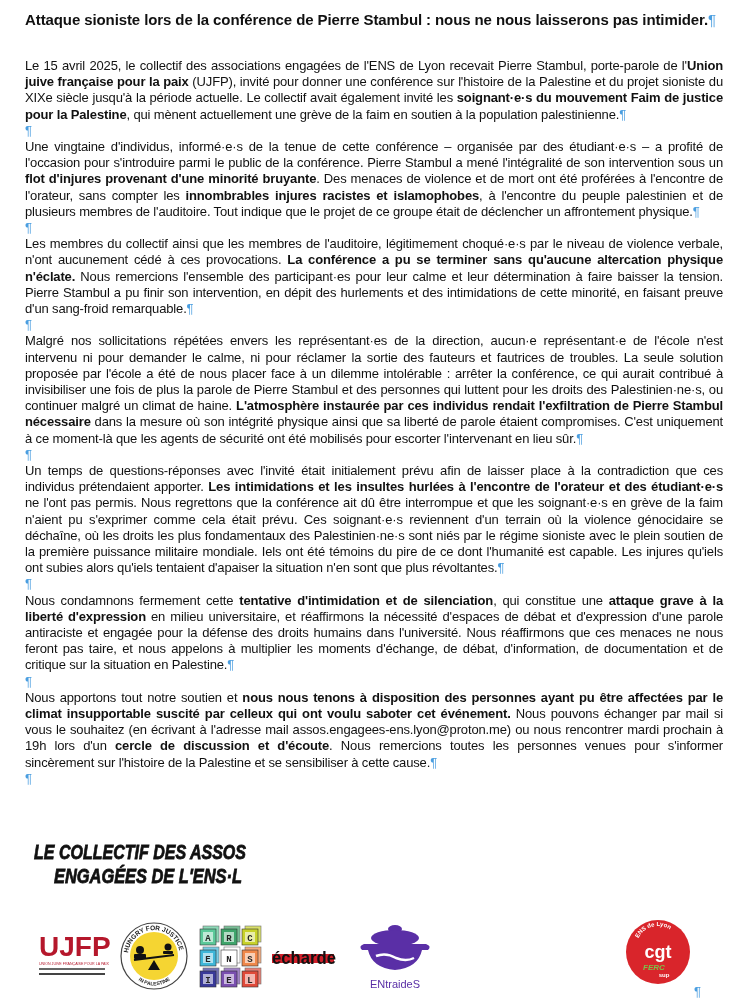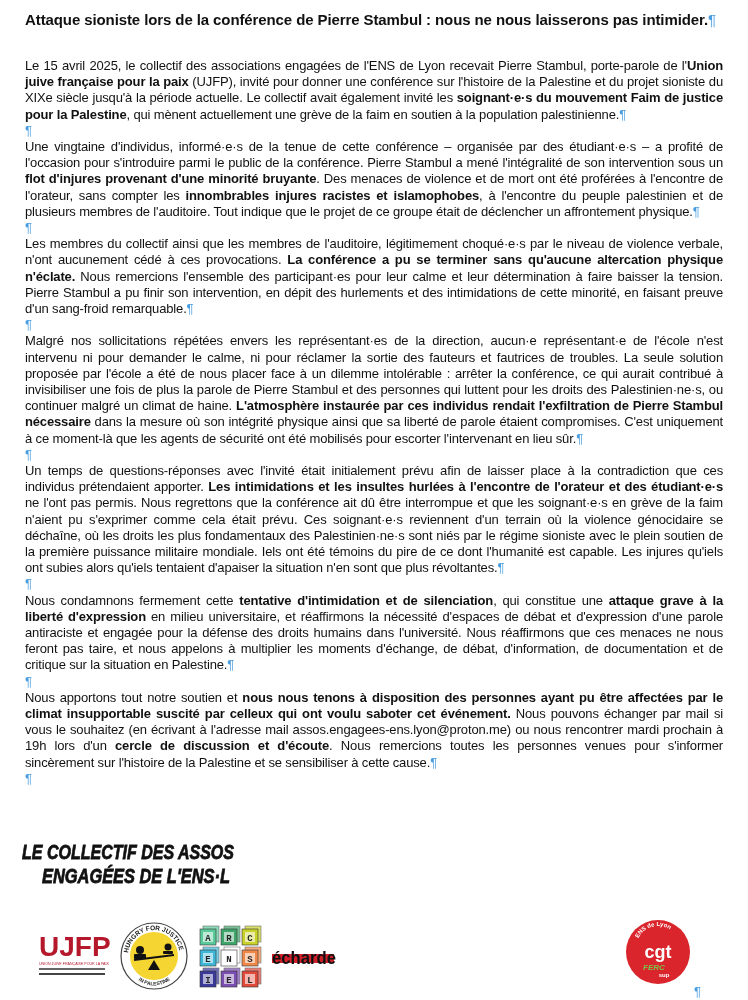--- a/index.html
+++ b/index.html
@@ -4,21 +4,21 @@
 <style>
   html, body { margin: 0; padding: 0; background: #ffffff; }
   body { width: 748px; height: 1000px; overflow: hidden; position: relative; font-family: "Liberation Sans", sans-serif; color: #111; }
   .page { position: absolute; left: 25px; top: 8px; width: 698px; }
   h1 { margin: 0; font-size: 15px; line-height: 23px; font-weight: bold; color: #111; letter-spacing: -0.1px; }
   .pil { color: #4a9ee0; font-weight: normal; }
   .body-text { margin-top: 27px; font-size: 13px; line-height: 16.2px; }
   .para { margin: 0; text-align: justify; letter-spacing: -0.15px; }
   .para b { font-weight: bold; }
   .empty { height: 16.2px; line-height: 16.2px; }
-  .collectif { position: absolute; left: 20px; top: 838px; width: 220px; height: 50px; }
+  .collectif { position: absolute; left: 32px; top: 838px; width: 220px; height: 50px; }
   .collectif svg { width: 220px; height: 50px; }
   .logos { position: absolute; left: 30px; top: 918px; width: 700px; height: 80px; }
   .logo { position: absolute; }
   .end-pil { position: absolute; left: 694px; top: 984px; font-size: 13px; color: #4a9ee0; }
 </style>
 </head>
 <body>
 
 <div class="page">
   <h1><span>Attaque sioniste lors de la conférence de Pierre Stambul : nous ne nous laisserons pas intimider.</span><span class="pil">¶</span></h1>
@@ -117,20 +117,29 @@
       </svg>
   </div>
 
   <div class="logo" style="left:240px;top:26px;width:70px;height:26px;">
     <svg viewBox="0 0 70 26" width="70" height="26">
       <rect x="2" y="10" width="62" height="9" fill="#d0202a"></rect>
       <text x="2" y="20" font-family="Liberation Sans, sans-serif" font-size="19" font-weight="bold" fill="#111" textLength="64" lengthAdjust="spacingAndGlyphs">écharde</text>
     </svg>
   </div>
 
+  <div class="logo" style="left:322px;top:2px;width:86px;height:74px;">
+    <svg viewBox="0 0 86 74" width="86" height="74">
+      <ellipse cx="43" cy="9" rx="7" ry="4" fill="#5a2fa6"></ellipse>
+      <ellipse cx="43" cy="18" rx="24" ry="8" fill="#5a2fa6"></ellipse>
+      <path d="M 12 24 Q 6 26 10 30 L 16 30 Q 20 48 43 50 Q 66 48 70 30 L 76 30 Q 80 26 74 24 Z" fill="#5a2fa6"></path>
+      <path d="M 24 36 Q 34 32 44 38 Q 54 42 62 38" stroke="#ffffff" stroke-width="2.5" fill="none"></path>
+      <text x="43" y="68" text-anchor="middle" font-family="Liberation Sans, sans-serif" font-size="11" fill="#5a2fa6">ENtraideS</text>
+    </svg>
+  </div>
 
 
 
   <div class="logo" style="left:594px;top:0px;width:68px;height:68px;">
     <svg viewBox="0 0 68 68" width="68" height="68">
       <circle cx="34" cy="34" r="32" fill="#d9252b"></circle>
       <path id="cgtArc" d="M 12 30 A 22 22 0 0 1 56 30" fill="none"></path>
       <text font-family="Liberation Sans, sans-serif" font-size="6" font-weight="bold" fill="#ffffff"><textPath href="#cgtArc" startOffset="10">ENS de Lyon</textPath></text>
       <text x="34" y="40" text-anchor="middle" font-family="Liberation Sans, sans-serif" font-size="18" font-weight="bold" fill="#ffffff">cgt</text>
       <text x="30" y="52" text-anchor="middle" font-family="Liberation Sans, sans-serif" font-size="8" font-weight="bold" font-style="italic" fill="#7cc24a">FERC</text>

